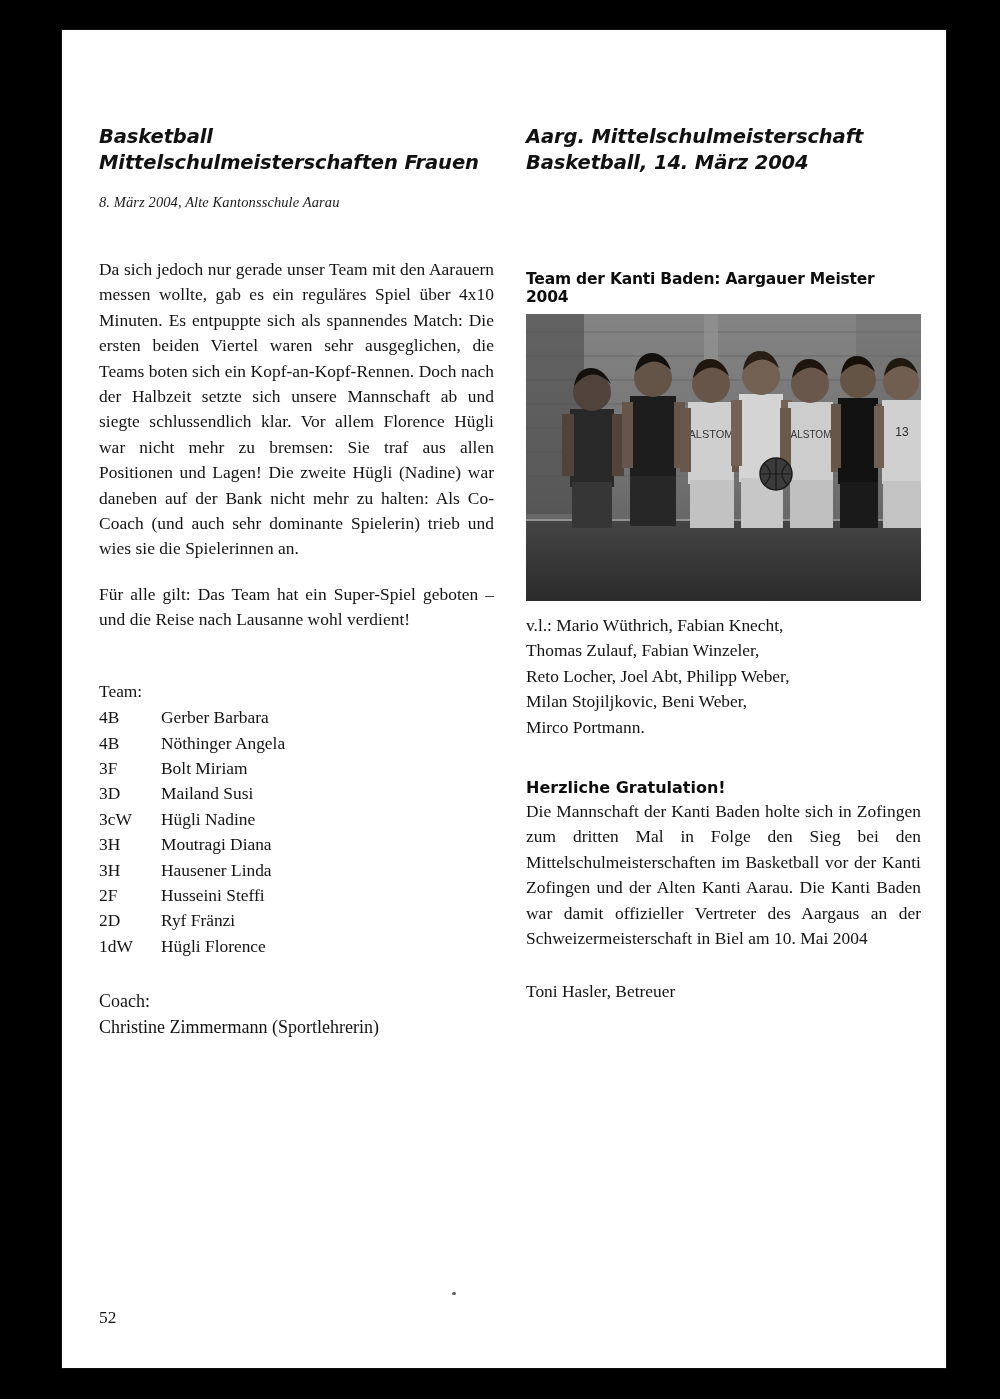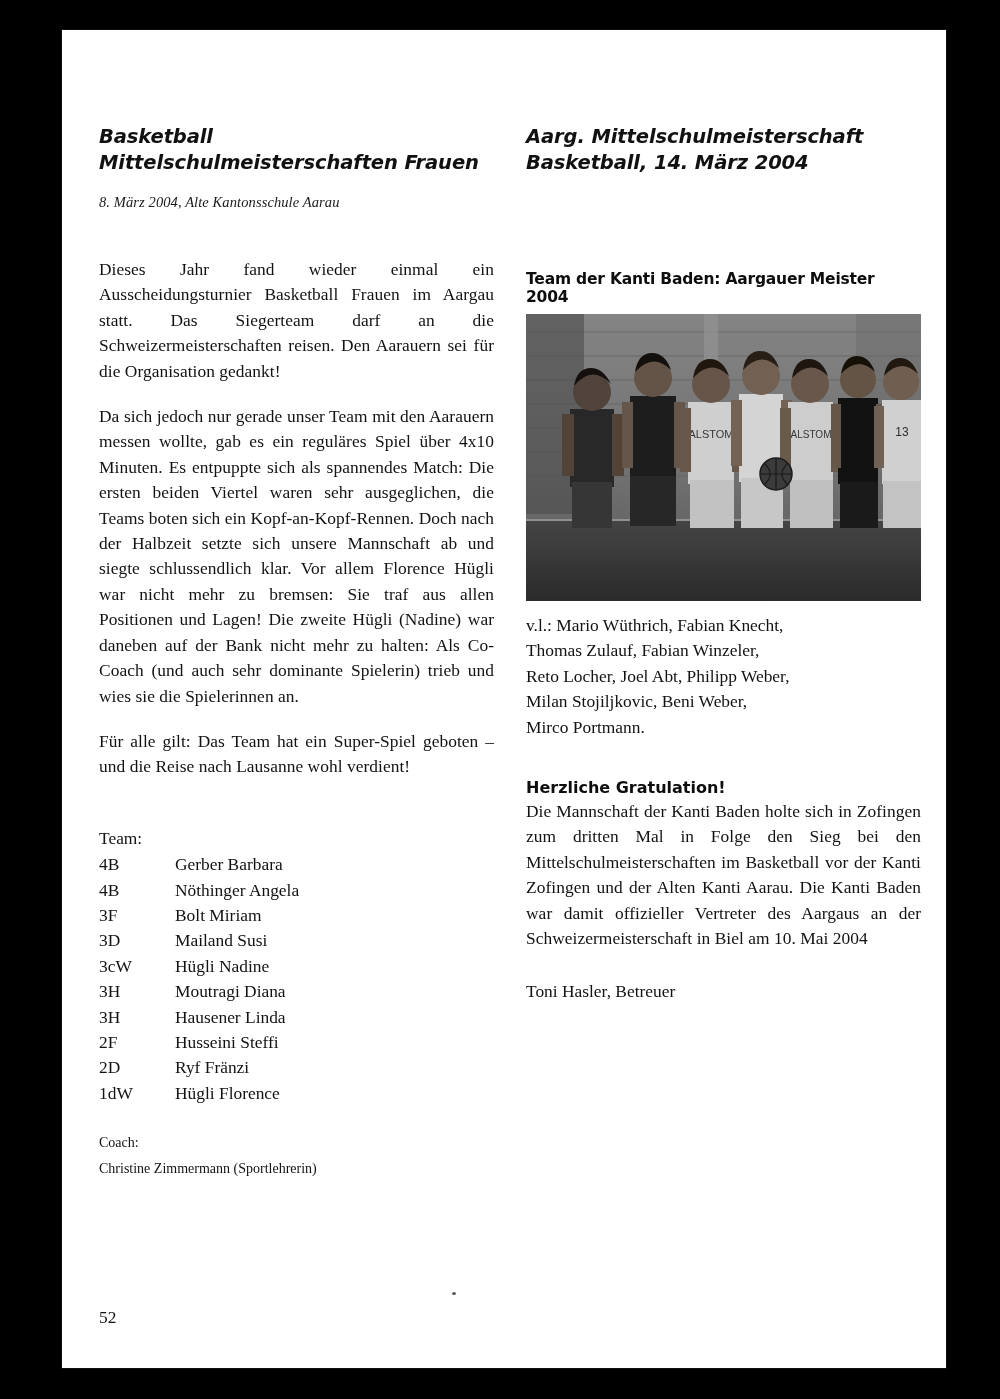--- a/index.html
+++ b/index.html
@@ -77,31 +77,30 @@
     margin-top: 46px;
     font-family: "Liberation Serif", serif;
     font-size: 17.4px;
     line-height: 25.4px;
     color: #121212;
   }
   .team-label { margin-bottom: 1px; }
   .team-row {
     display: flex;
     flex-direction: row;
-    gap: 14px;
   }
   .team-class {
     width: 62px;
     flex: 0 0 62px;
   }
   .team-name { flex: 1; }
   .coach-block {
-    margin-top: 24px;
-    font-family: "Liberation Serif", serif;
-    font-size: 14px;
+    margin-top: 30px;
+    font-family: "Liberation Serif", serif;
+    font-size: 18px;
     line-height: 25.4px;
     color: #121212;
   }
 
   
   .photo-caption-title {
     font-family: "DejaVu Sans", sans-serif;
     font-weight: bold;
     font-size: 15.5px;
     color: #0d0d0d;
@@ -166,21 +165,20 @@
 
       <div class="col-left">
         <div class="head-title">
           <div>Basketball</div>
           <div>Mittelschulmeisterschaften Frauen</div>
         </div>
         <div class="head-sub">8. März 2004, Alte Kantonsschule Aarau</div>
 
         <div style="height:46px"></div>
 
-        <p class="body-text">Dieses Jahr fand wieder einmal ein Ausscheidungsturnier Basketball Frauen im Aargau statt. Das Siegerteam darf an die Schweizermeisterschaften reisen. Den Aarauern sei für die Organisation gedankt!</p>
         <p class="body-text">Da sich jedoch nur gerade unser Team mit den Aarauern messen wollte, gab es ein reguläres Spiel über 4x10 Minuten. Es entpuppte sich als spannendes Match: Die ersten beiden Viertel waren sehr ausgeglichen, die Teams boten sich ein Kopf-an-Kopf-Rennen. Doch nach der Halbzeit setzte sich unsere Mannschaft ab und siegte schlussendlich klar. Vor allem Florence Hügli war nicht mehr zu bremsen: Sie traf aus allen Positionen und Lagen! Die zweite Hügli (Nadine) war daneben auf der Bank nicht mehr zu halten: Als Co-Coach (und auch sehr dominante Spielerin) trieb und wies sie die Spielerinnen an.</p>
         <p class="body-text last">Für alle gilt: Das Team hat ein Super-Spiel geboten – und die Reise nach Lausanne wohl verdient!</p>
 
         <div class="team-block">
           <div class="team-label">Team:</div>
 
           <div class="team-row">
             <div class="team-class">4B</div>
             <div class="team-name">Gerber Barbara</div>
           </div>

